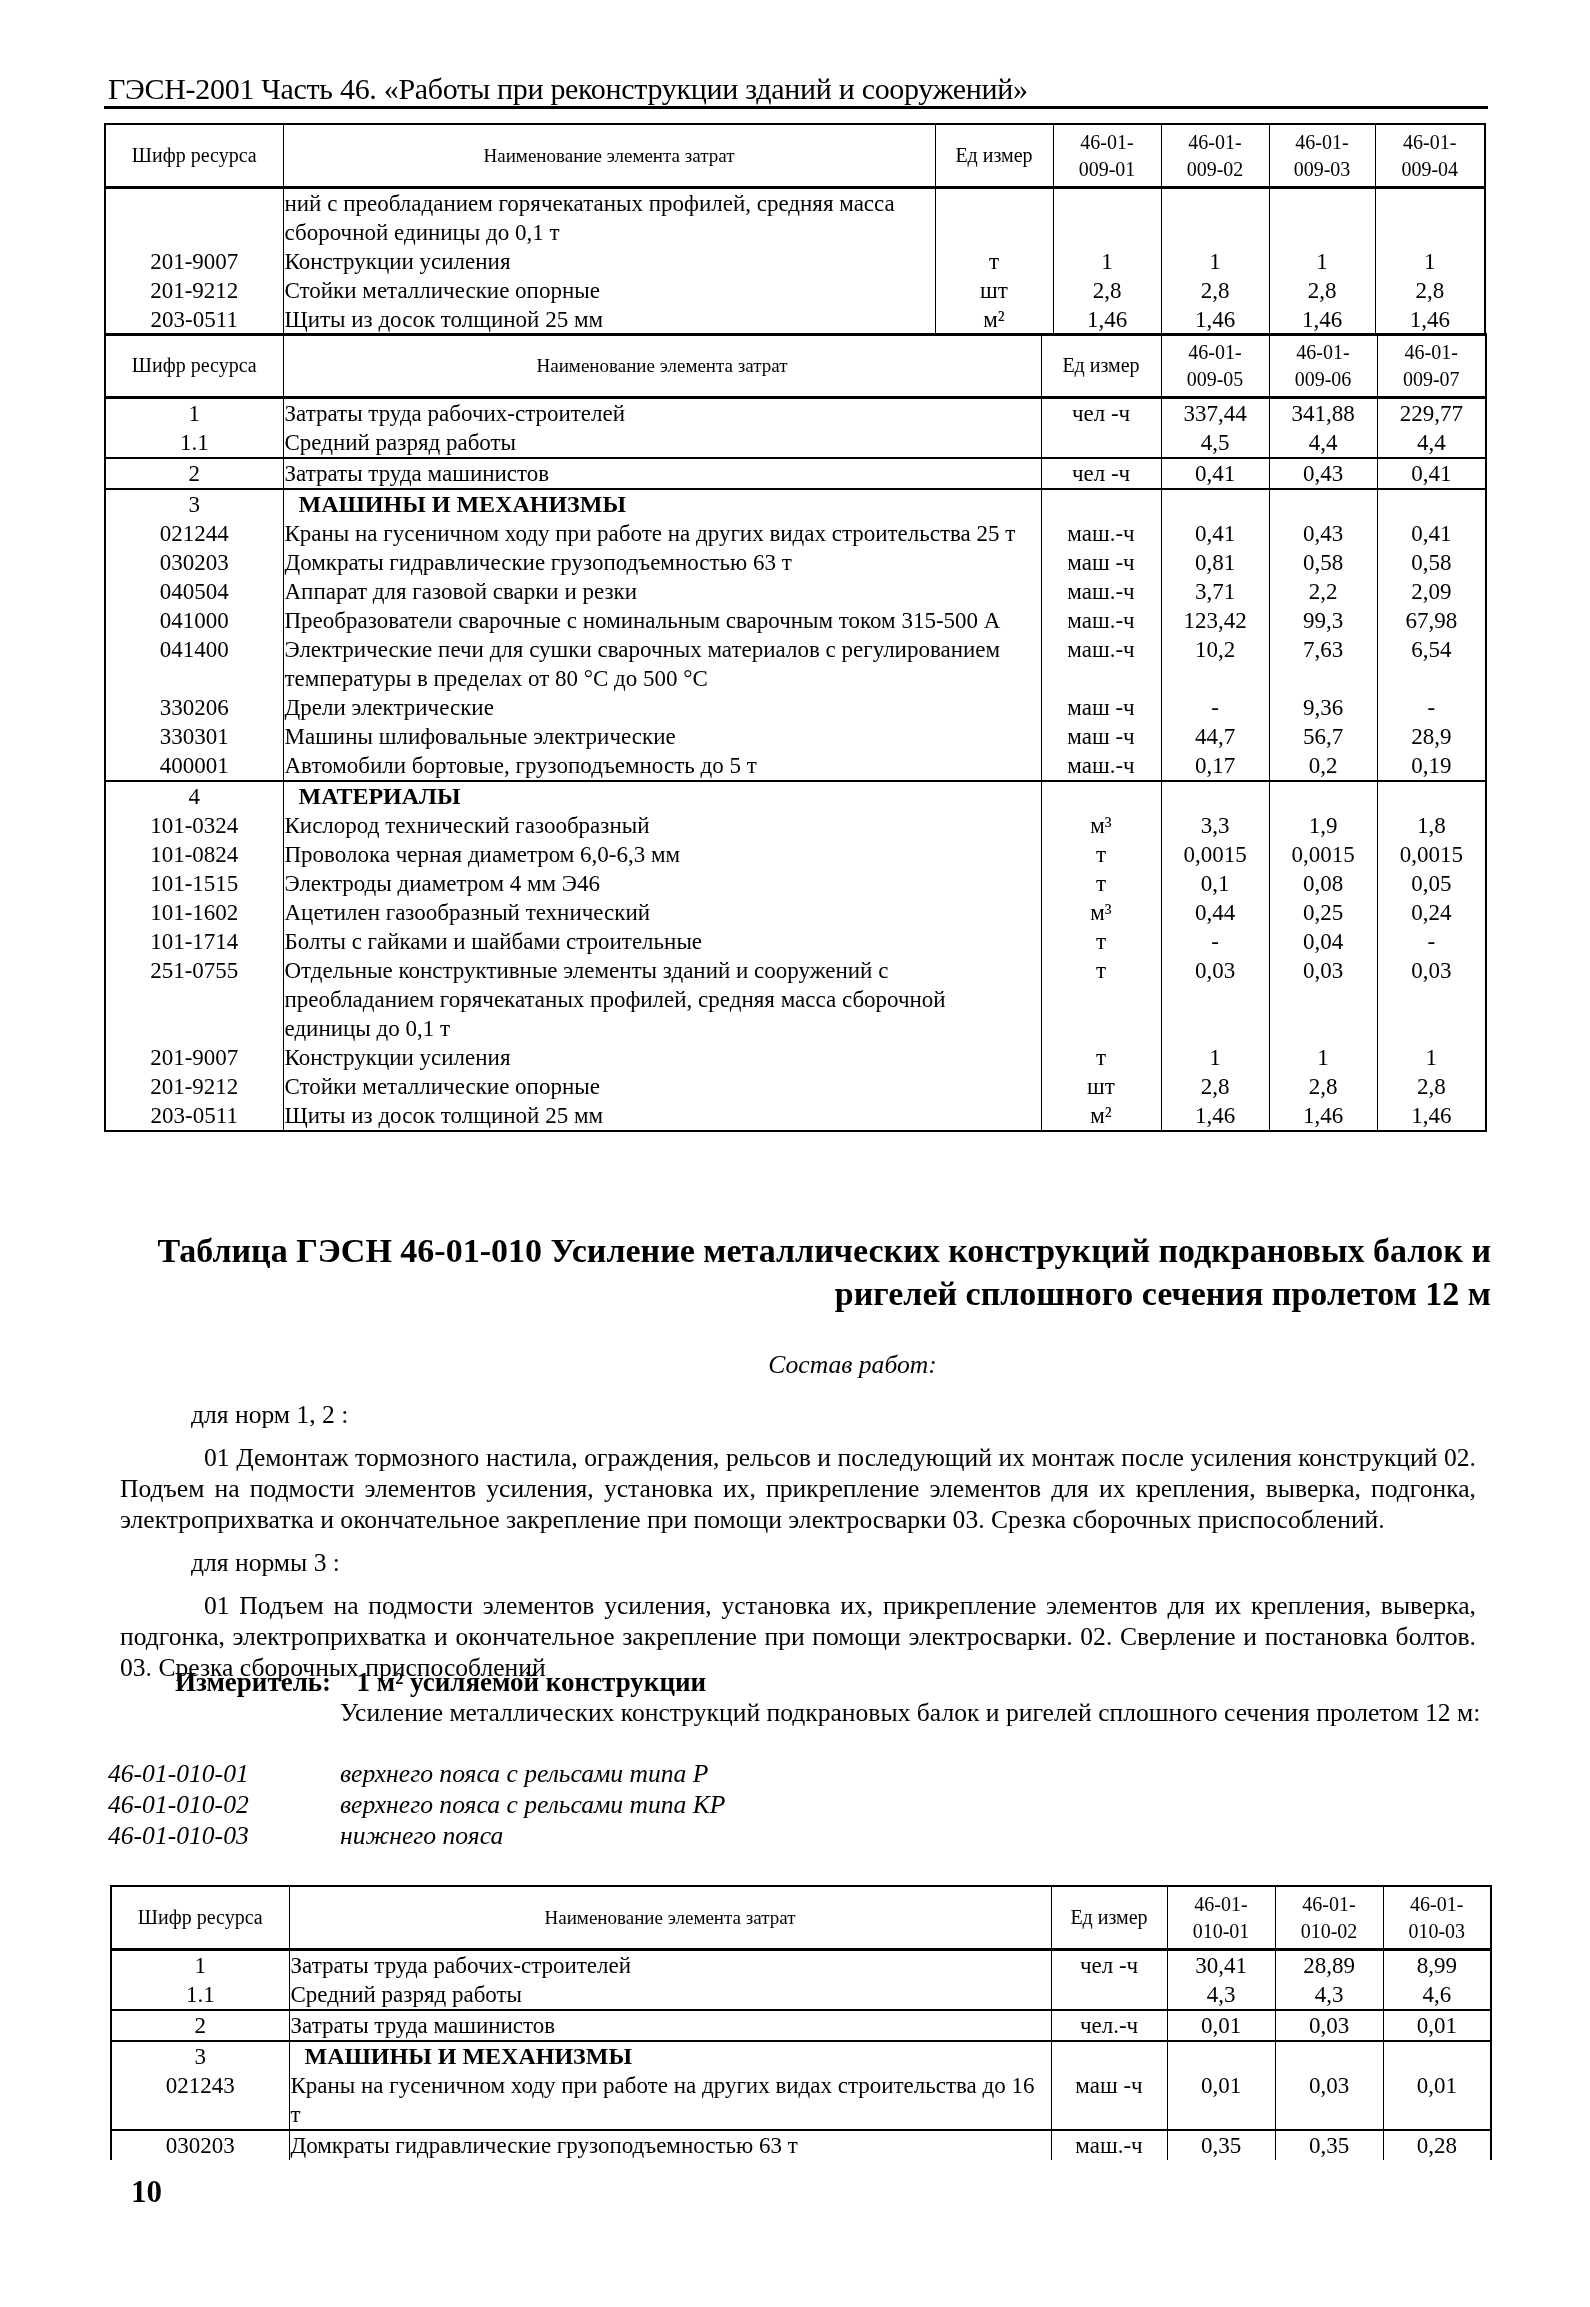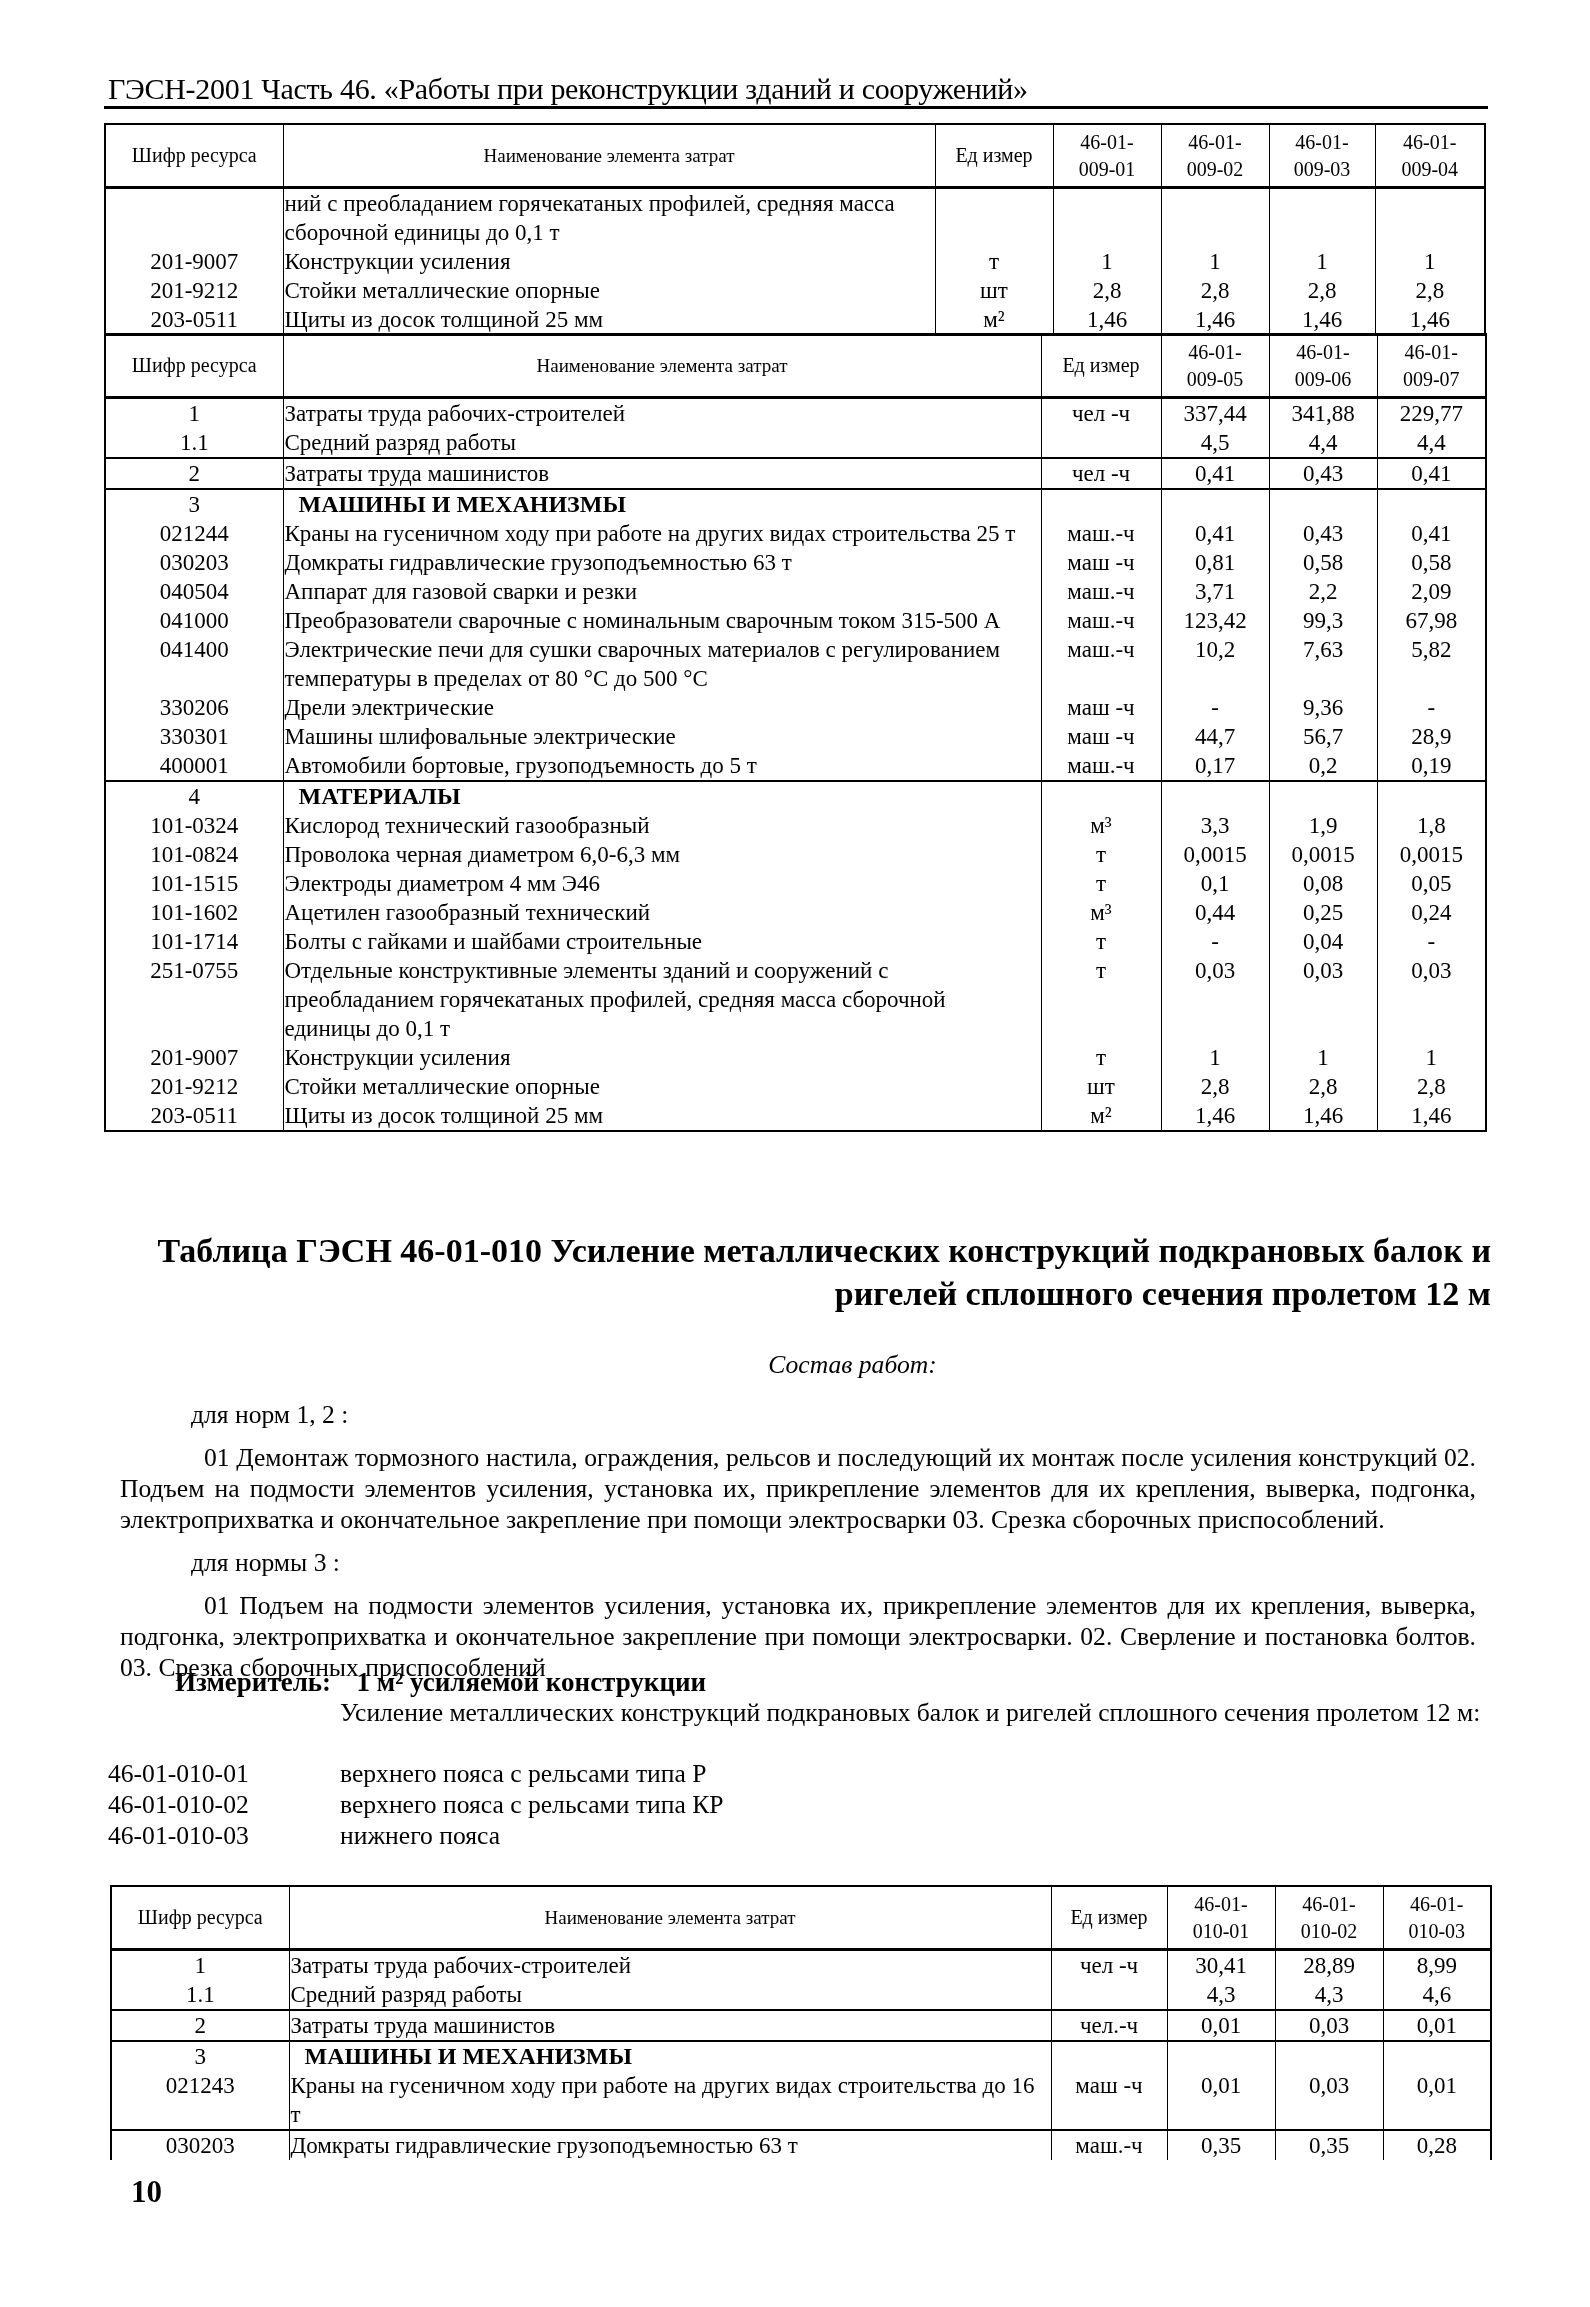--- a/index.html
+++ b/index.html
@@ -24,21 +24,21 @@
 
   .table-title { position: absolute; left: 104px; top: 1229px; width: 1387px; text-align: right; font-weight: bold; font-size: 34px; line-height: 43px; }
   .composition-title { position: absolute; left: 0; top: 1350px; width: 1591px; text-align: center; font-style: italic; font-size: 25.6px; padding-left: 114px; box-sizing: border-box; }
   .body-text { position: absolute; left: 108px; width: 1380px; font-size: 25.6px; line-height: 31px; text-align: justify; }
   .body-text p { margin: 12px; }
   .indent { text-indent: 84px; }
   .sub-indent { padding-left: 71px; }
   .meter { position: absolute; left: 175px; top: 1667px; font-size: 27px; font-weight: bold; }
   .meter-desc { position: absolute; left: 340px; top: 1697px; width: 1148px; font-size: 25.6px; line-height: 31px; text-align: justify; }
   .norm-list { position: absolute; left: 108px; top: 1758px; font-size: 25.6px; line-height: 31px; }
-  .norm-list .row { display: flex; }
+  .norm-list .row { display: flex; font-style: italic; }
   .norm-list .nc { width: 232px; }
   .page-number { position: absolute; left: 131px; top: 2174px; font-size: 31px; font-weight: bold; }
 </style>
 </head>
 <body>
 
 <div class="page-header">ГЭСН-2001 Часть 46. «Работы при реконструкции зданий и сооружений»</div>
 <div class="header-rule"></div>
 
 <table class="norm" id="table1" style="left:104px; top:123px; width:1380px;">
@@ -192,21 +192,21 @@
         <td class="val">123,42</td>
         <td class="val">99,3</td>
         <td class="val">67,98</td>
       </tr>
       <tr>
         <td class="code">041400</td>
         <td class="name">Электрические печи для сушки сварочных материалов с регулированием температуры в пределах от 80 °С до 500 °С</td>
         <td class="unit">маш.-ч</td>
         <td class="val">10,2</td>
         <td class="val">7,63</td>
-        <td class="val">5,82</td>
+        <td class="val">6,54</td>
       </tr>
       <tr>
         <td class="code">330206</td>
         <td class="name">Дрели электрические</td>
         <td class="unit">маш -ч</td>
         <td class="val">-</td>
         <td class="val">9,36</td>
         <td class="val">-</td>
       </tr>
       <tr>

